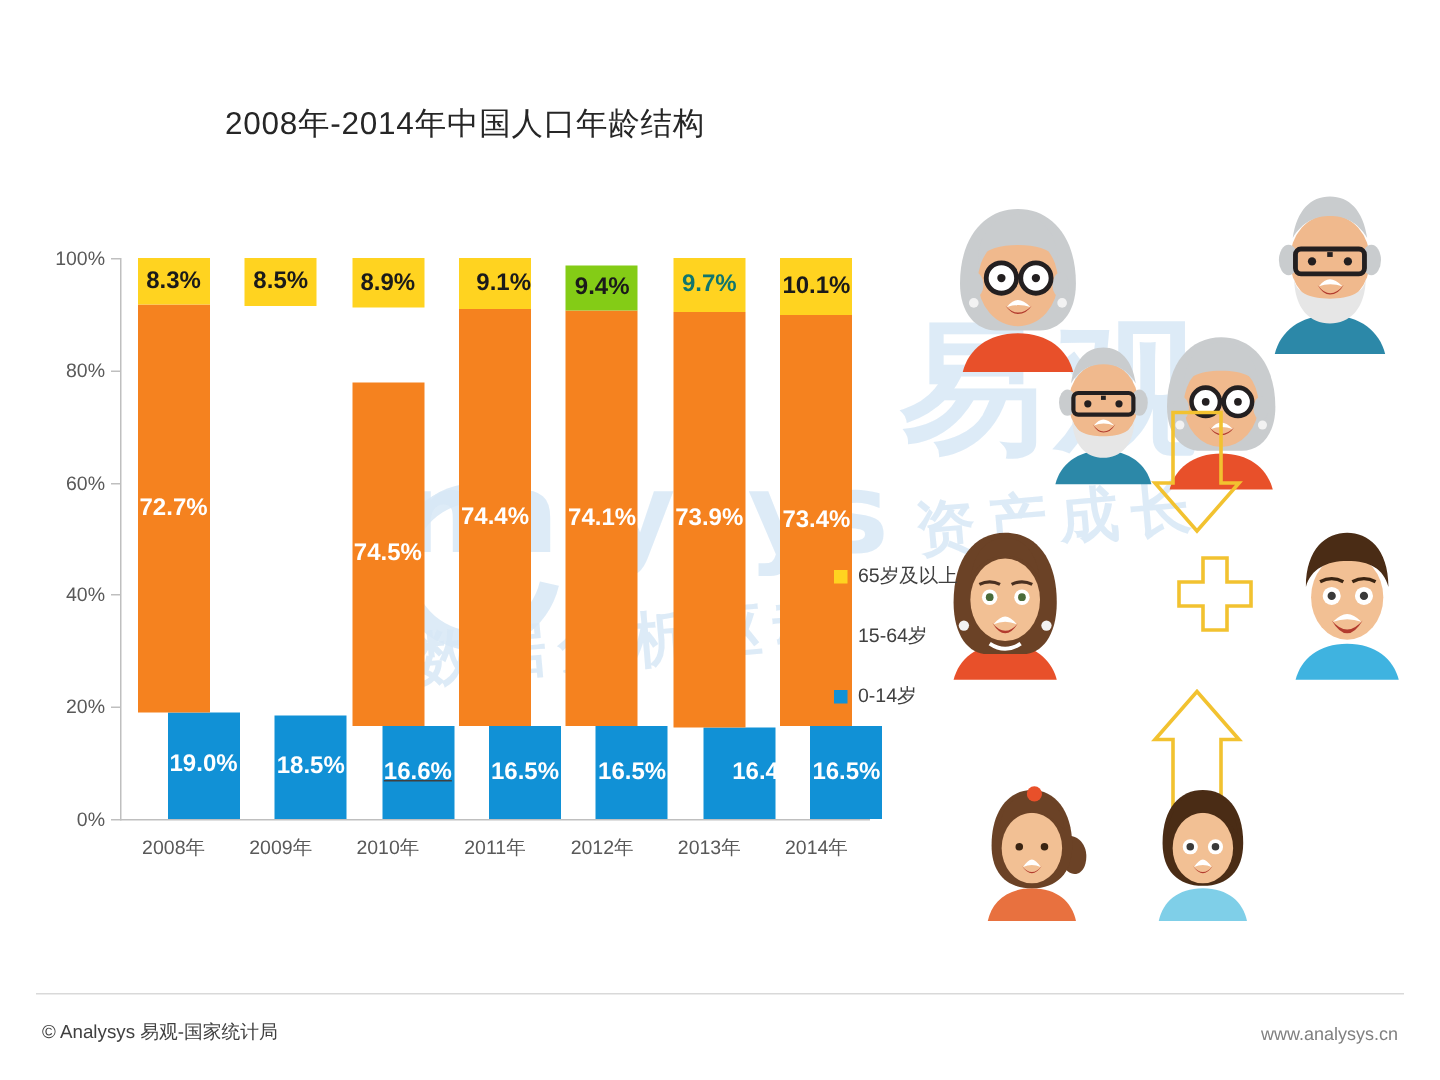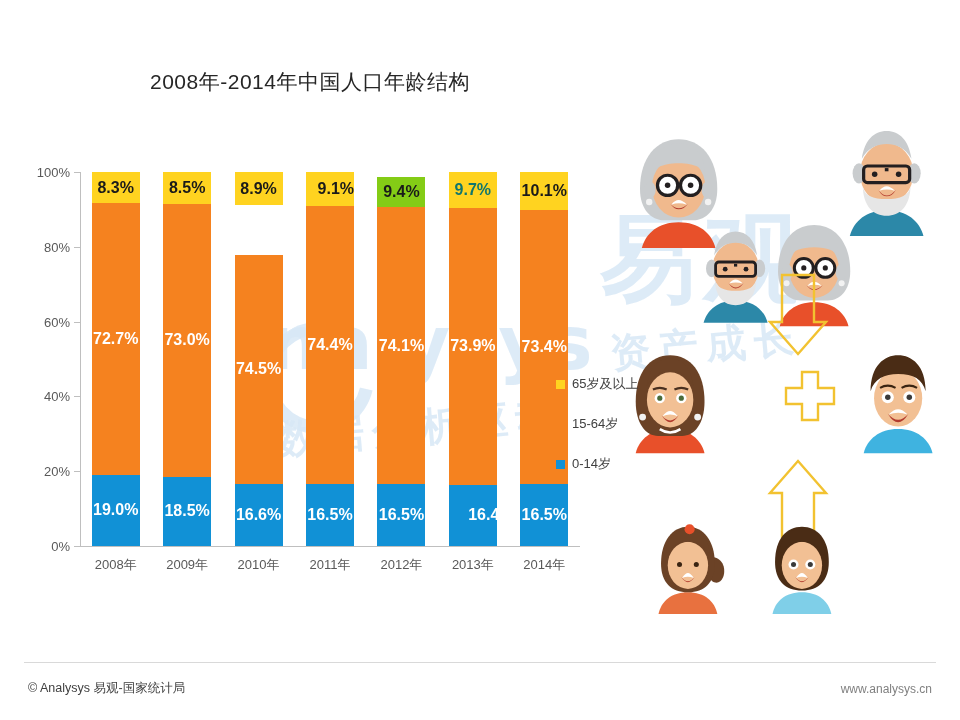--- a/index.html
+++ b/index.html
@@ -139,21 +139,21 @@
   .seg-label {
     font-size: 16px;
     font-weight: bold;
     white-space: nowrap;
     line-height: 1;
   }
   .seg-old  { background: #FFD320; }
   .seg-old .seg-label  { color: #1a1a1a; }
   .seg-work { background: #F5821F; }
   .seg-work .seg-label { color: #ffffff; }
-  .seg-kid  { background: #1191D6; }
+  .seg-kid  { background: #1191D6; margin-left: 20px; }
   .seg-kid .seg-label  { color: #ffffff; }
 
   .x-label {
     position: absolute;
     top: 556px;
     width: 90px;
     text-align: center;
     font-size: 13px;
     color: #595959;
     white-space: nowrap;
@@ -255,29 +255,26 @@
             <span class="seg-label" style="color: rgb(255, 255, 255);">72.7%</span>
           </div>
           <div class="seg seg-old" style="background: rgb(255, 211, 32); bottom: 342.958px; height: 31.042px;">
             <span class="seg-label" style="color: rgb(26, 26, 26);">8.3%</span>
           </div>
         </div>
         <div class="bar-col" style="left: 83.1429px; height: 374px;">
           <div class="seg seg-kid" style="background: rgb(17, 145, 214); bottom: 0px; height: 69.19px;">
             <span class="seg-label" style="color: rgb(255, 255, 255);">18.5%</span>
           </div>
-          <div class="seg seg-work" style="background: rgb(245, 130, 31); bottom: 69.19px; height: 273.02px;">
-            <span class="seg-label" style="color: rgb(255, 255, 255);">73.0%</span>
-          </div>
           <div class="seg seg-old" style="background: rgb(255, 211, 32); bottom: 342.21px; height: 31.79px;">
             <span class="seg-label" style="color: rgb(26, 26, 26);">8.5%</span>
           </div>
         </div>
         <div class="bar-col" style="left: 154.571px; height: 374px;">
-          <div class="seg seg-kid" style="background: rgb(17, 145, 214); bottom: 0px; height: 62.084px;">
+          <div class="seg seg-kid" style="background: rgb(17, 145, 214); bottom: 0px; height: 62.084px; text-decoration: underline;">
             <span class="seg-label" style="color: rgb(255, 255, 255);">16.6%</span>
           </div>
           <div class="seg seg-work" style="background: rgb(245, 130, 31); bottom: 62.084px; height: 229px;">
             <span class="seg-label" style="color: rgb(255, 255, 255);">74.5%</span>
           </div>
           <div class="seg seg-old" style="background: rgb(255, 211, 32); bottom: 340.714px; height: 33.286px;">
             <span class="seg-label" style="color: rgb(26, 26, 26);">8.9%</span>
           </div>
         </div>
         <div class="bar-col" style="left: 226px; height: 374px;">

